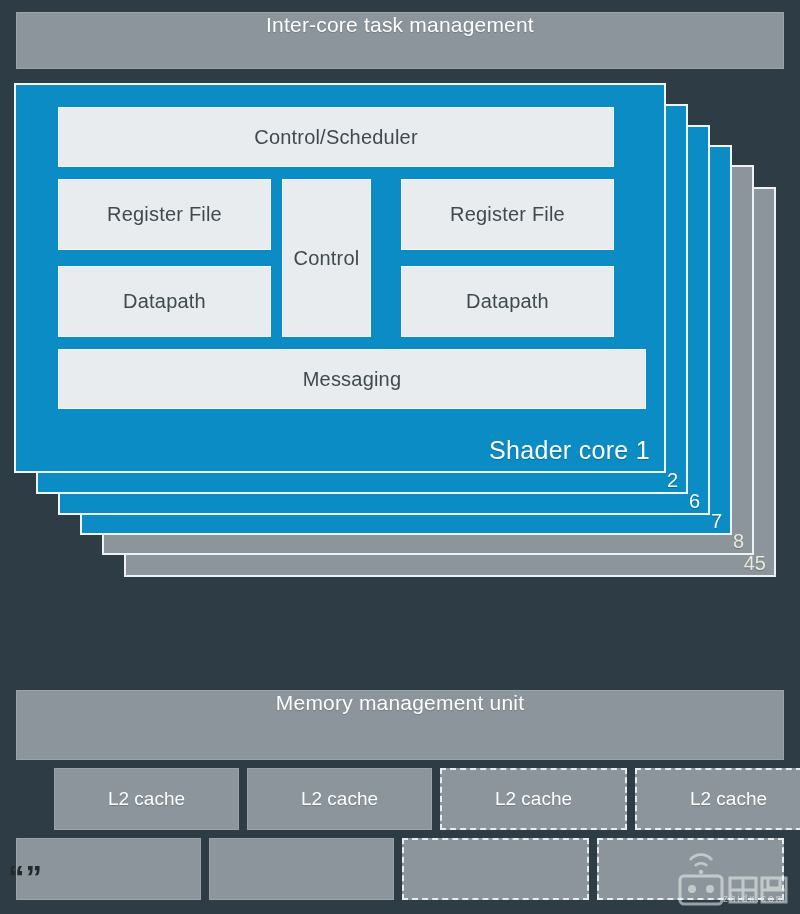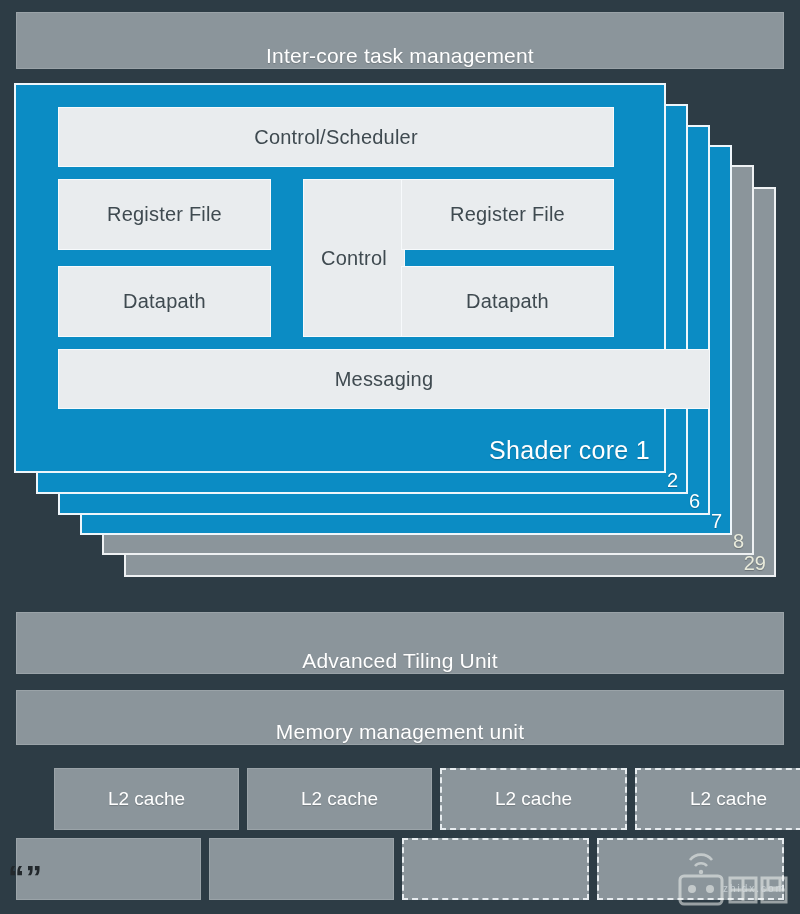--- a/index.html
+++ b/index.html
@@ -18,21 +18,21 @@
     background:#2d3c45;
     box-sizing:border-box;
     padding:0;
   }
 
   
   .gray-bar{
     position:absolute;
     background:#8b959b;
     color:#ffffff;
-    display:flex;align-items:flex-end;justify-content:center;
+    display:flex;align-items:flex-start;justify-content:center;
     font-size:21px;
     letter-spacing:.2px;
     text-shadow:0 1px 1px rgba(0,0,0,.18);
     border:1px solid #9aa3a8;
     box-sizing:border-box;
   }
 
   
   #header-bar{
     left:16px;top:12px;width:768px;height:57px;
@@ -101,30 +101,30 @@
     position:absolute;left:42px;top:94px;width:556px;height:158px;
   }
   .mid-col-side{
     position:absolute;top:0;width:213px;height:158px;
     display:flex;flex-direction:column;justify-content:space-between;
   }
   #mid-left{left:0;}
   #mid-right{right:0;}
   .mid-col-side .wblock{height:71px;width:100%;}
   #block-control{
-    position:absolute;left:245px;top:0;width:102px;height:158px;
+    position:absolute;left:224px;top:0;width:89px;height:158px;
   }
 
   #block-messaging{
-    position:absolute;left:42px;top:264px;width:652px;height:60px;
+    position:absolute;left:42px;top:264px;width:588px;height:60px;
   }
 
   
   #tiling-bar{left:16px;top:612px;width:768px;height:62px;}
-  #mmu-bar{left:16px;top:690px;width:768px;height:55px;}
+  #mmu-bar{left:16px;top:690px;width:768px;height:70px;}
 
   
   .cache-row{
     position:absolute;
     left:16px;width:768px;height:62px;
     display:flex;gap:8px;
   }
   #cache-row-1{top:768px;margin-left:38px;}
   #cache-row-2{top:838px;}
   .cache-cell{
@@ -163,41 +163,41 @@
 
   #zhidx-logo{
     position:absolute;
     right:8px;bottom:4px;
     width:132px;height:62px;
     opacity:.55;
     pointer-events:none;
   }
   #zhidx-caption{
     position:absolute;
-    right:14px;bottom:20px;
+    right:14px;bottom:10px;
     font-size:10px;
     letter-spacing:2px;
     color:#d6dde1;
     opacity:.75;
     pointer-events:none;
   }
 </style>
 </head>
 <body>
 
 <div id="diagram">
 
   <div class="gray-bar" id="header-bar">
     <span>Inter-core task management</span>
   </div>
 
   <div id="core-stack">
 
     <div class="core-layer gray" style="left:110px;top:104px;width:652px;height:390px;">
-      <span class="layer-num dim">29</span>
+      <span class="layer-num dim">45</span>
     </div>
 
     <div class="core-layer gray" style="left:88px;top:82px;width:652px;height:390px;">
       <span class="layer-num dim">8</span>
     </div>
 
     <div class="core-layer" style="left:66px;top:62px;width:652px;height:390px;">
       <span class="layer-num">7</span>
     </div>
 
@@ -243,23 +243,20 @@
 
       <div class="wblock" id="block-messaging">
         <span>Messaging</span>
       </div>
 
       <div id="core-front-label">Shader core 1</div>
     </div>
 
   </div>
 
-  <div class="gray-bar" id="tiling-bar">
-    <span>Advanced Tiling Unit</span>
-  </div>
 
   <div class="gray-bar" id="mmu-bar">
     <span>Memory management unit</span>
   </div>
 
   <div class="cache-row" id="cache-row-1">
     <div class="cache-cell">
       <span>L2 cache</span>
     </div>
     <div class="cache-cell">

